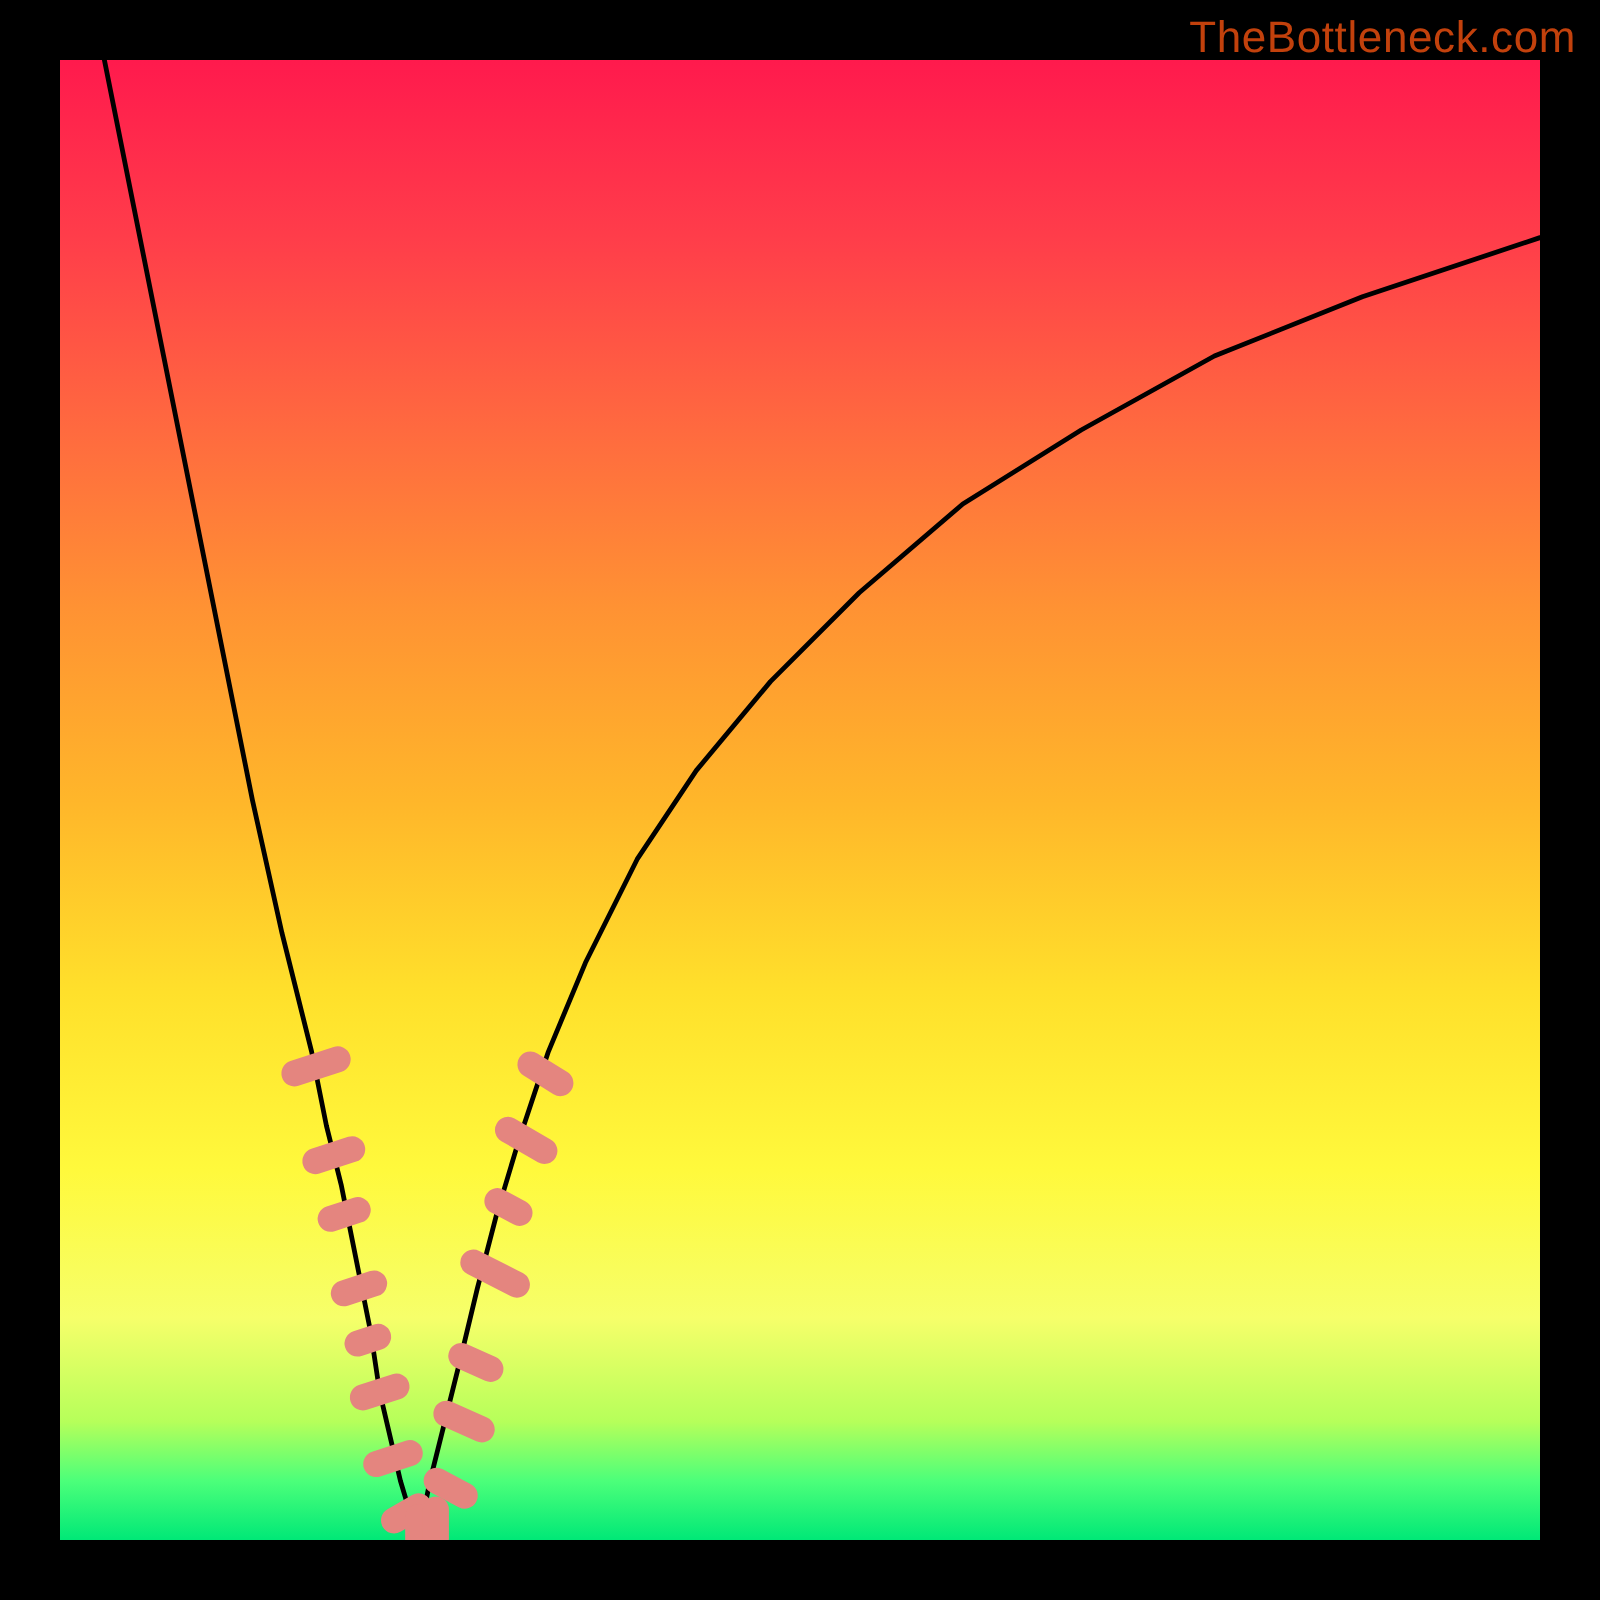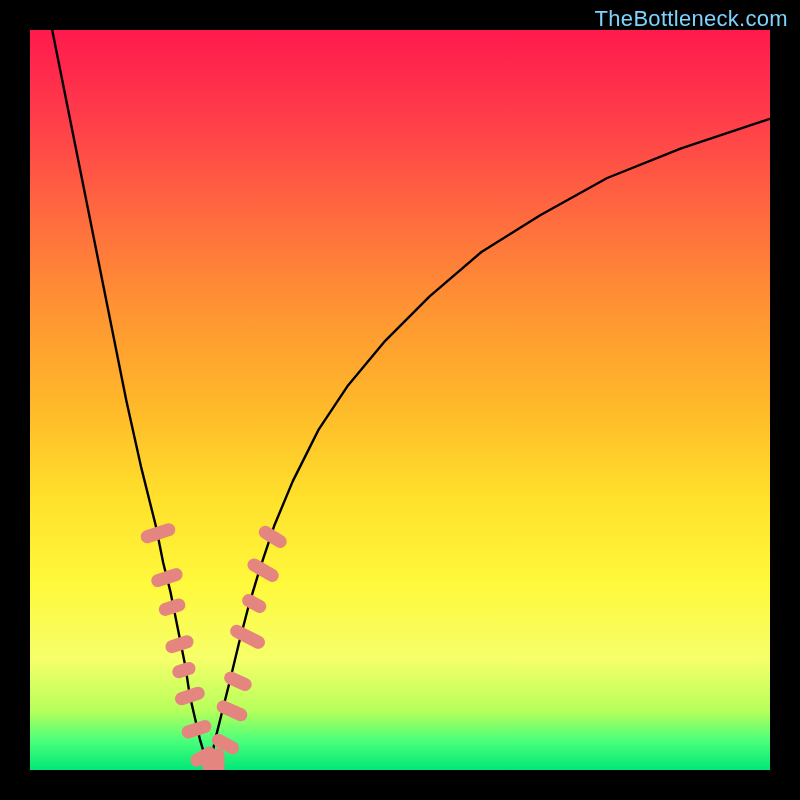--- a/index.html
+++ b/index.html
@@ -35,21 +35,21 @@
       #fff93c 75%,
       #f6ff6a 85%,
       #b6ff5a 92%,
       #4cff7a 96%,
       #00e877 100%);
   }
   .watermark {
     position: absolute;
     top: 6px;
     right: 12px;
-    color: #7dd3fc;
+    color: #c2410c;
     font-size: 22px;
     font-weight: 500;
     letter-spacing: 0.3px;
     user-select: none;
   }
   svg.curve-layer {
     position: absolute;
     left: 30px;
     top: 30px;
     width: 740px;

